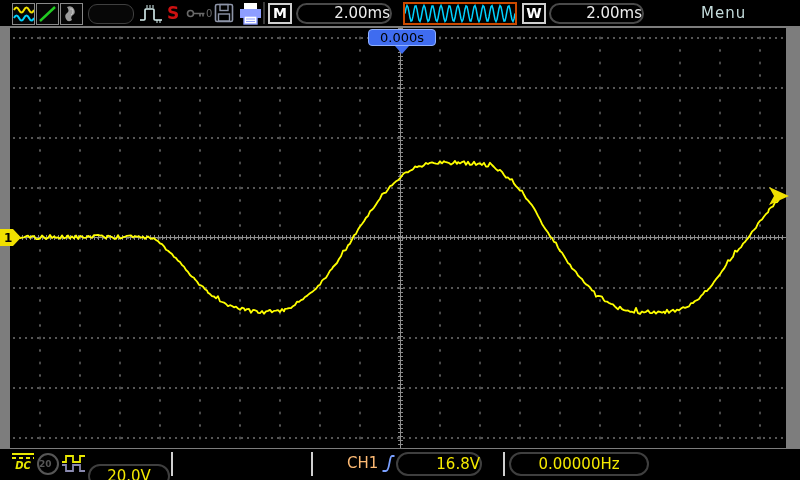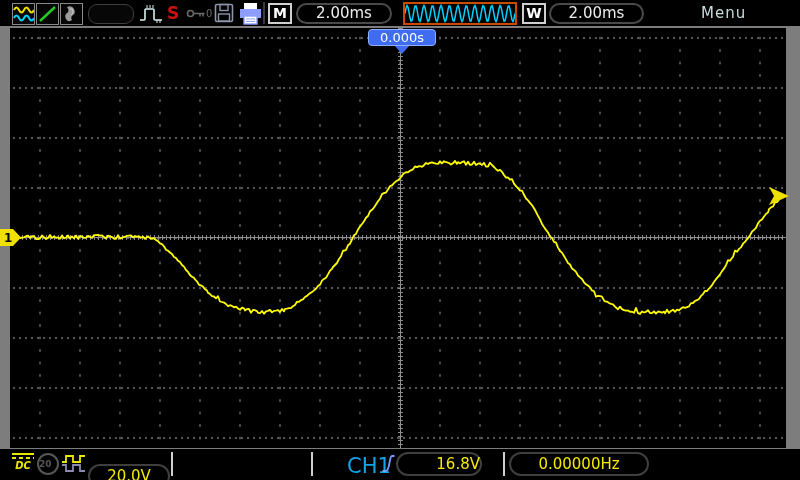--- a/index.html
+++ b/index.html
@@ -4,21 +4,21 @@
 <style>
   html,body{margin:0;padding:0;background:#222;}
   .screen{
     position:relative;width:800px;height:480px;background:#000;
     font-family:"DejaVu Sans",sans-serif;overflow:hidden;
   }
   
   .topbar{position:absolute;left:0;top:0;width:800px;height:26px;background:#000;z-index:10;}
   .iconbox{position:absolute;top:3px;width:23px;height:22px;background:#050505;border:1px solid #8a8a8a;box-sizing:border-box;}
   .pill{position:absolute;background:#000;border:2px solid #4a4a4a;border-radius:11px;color:#ededed;
-        font-size:15px;text-align:center;box-sizing:border-box;}
+        font-size:15px;text-align:right;box-sizing:border-box;}
   .letterbox{position:absolute;top:3px;width:24px;height:21px;background:#000;border:2px solid #cfcfcf;
         box-sizing:border-box;color:#fff;font-weight:bold;font-size:14px;text-align:center;line-height:17px;}
   .menu-label{position:absolute;left:701px;top:4px;color:#c4dcdc;font-size:15px;letter-spacing:1px;}
   .stop-s{position:absolute;left:167px;top:3px;color:#cc1111;font-weight:bold;font-size:17px;}
   .tb-divider{position:absolute;left:263px;top:2px;width:2px;height:22px;background:#3a3a3a;}
   .empty-pill{position:absolute;left:88px;top:4px;width:44px;height:18px;border:1px solid #3f3f3f;border-radius:9px;background:#070707;}
   .preview-box{position:absolute;left:403px;top:2px;width:114px;height:23px;background:#000;
         border:2px solid #cc4a00;box-sizing:border-box;}
   
   .graticule{
@@ -36,35 +36,35 @@
       linear-gradient(180deg,transparent 2px,#909090 2px,#909090 3px,transparent 3px),
       repeating-linear-gradient(90deg,#8a8a8a 0 1px,transparent 1px 4px);}
   .v-axis{position:absolute;left:388px;top:0;width:5px;height:420px;
     background-image:
       linear-gradient(90deg,transparent 2px,#909090 2px,#909090 3px,transparent 3px),
       repeating-linear-gradient(180deg,#8a8a8a 0 1px,transparent 1px 4px);}
   
   .overlay{position:absolute;left:0;top:0;width:800px;height:480px;z-index:3;pointer-events:none;}
   .trig-label{position:absolute;left:368px;top:29px;width:68px;height:17px;z-index:4;
       background:#3f6cf0;border:1px solid #8fb0ff;border-radius:4px;box-sizing:border-box;
-      color:#ffffff;font-size:13px;text-align:center;line-height:15px;}
+      color:#000000;font-size:13px;text-align:center;line-height:15px;}
   .trig-tri{position:absolute;left:395px;top:46px;width:0;height:0;z-index:4;
       border-left:7px solid transparent;border-right:7px solid transparent;border-top:8px solid #3f6cf0;}
   
   .bottombar{position:absolute;left:0;top:449px;width:800px;height:31px;background:#000;z-index:10;}
   .bb-pill{position:absolute;top:3px;height:24px;background:#000;border:2px solid #3f3f3f;border-radius:12px;
       box-sizing:border-box;color:#f5e900;font-size:15px;text-align:center;line-height:20px;}
   .bb-div{position:absolute;top:3px;width:2px;height:24px;background:#cfcfcf;}
   .dc-icon{position:absolute;left:12px;top:4px;width:22px;color:#e8e800;font-size:10px;font-weight:bold;text-align:center;font-style:italic;}
   .dc-icon .solid{height:2px;background:#e8e800;margin-bottom:2px;}
   .dc-icon .dash{height:2px;margin-bottom:1px;
       background-image:repeating-linear-gradient(90deg,#e8e800 0 4px,transparent 4px 7px);}
   .bw-circle{position:absolute;left:37px;top:4px;width:18px;height:18px;border:2px solid #565656;border-radius:50%;
       color:#565656;font-size:9px;font-weight:bold;text-align:left;line-height:18px;}
-  .ch-label{position:absolute;left:347px;top:5px;color:#0ea5e9;font-size:21px;}
+  .ch-label{position:absolute;left:347px;top:5px;color:#fdba74;font-size:15px;}
   .date-label{position:absolute;left:659px;top:5px;color:#e2e2e2;font-size:15px;}
 </style>
 </head>
 <body>
 
 <div class="screen">
 
   <div class="topbar">
 
     <div class="iconbox" style="left:12px;">

